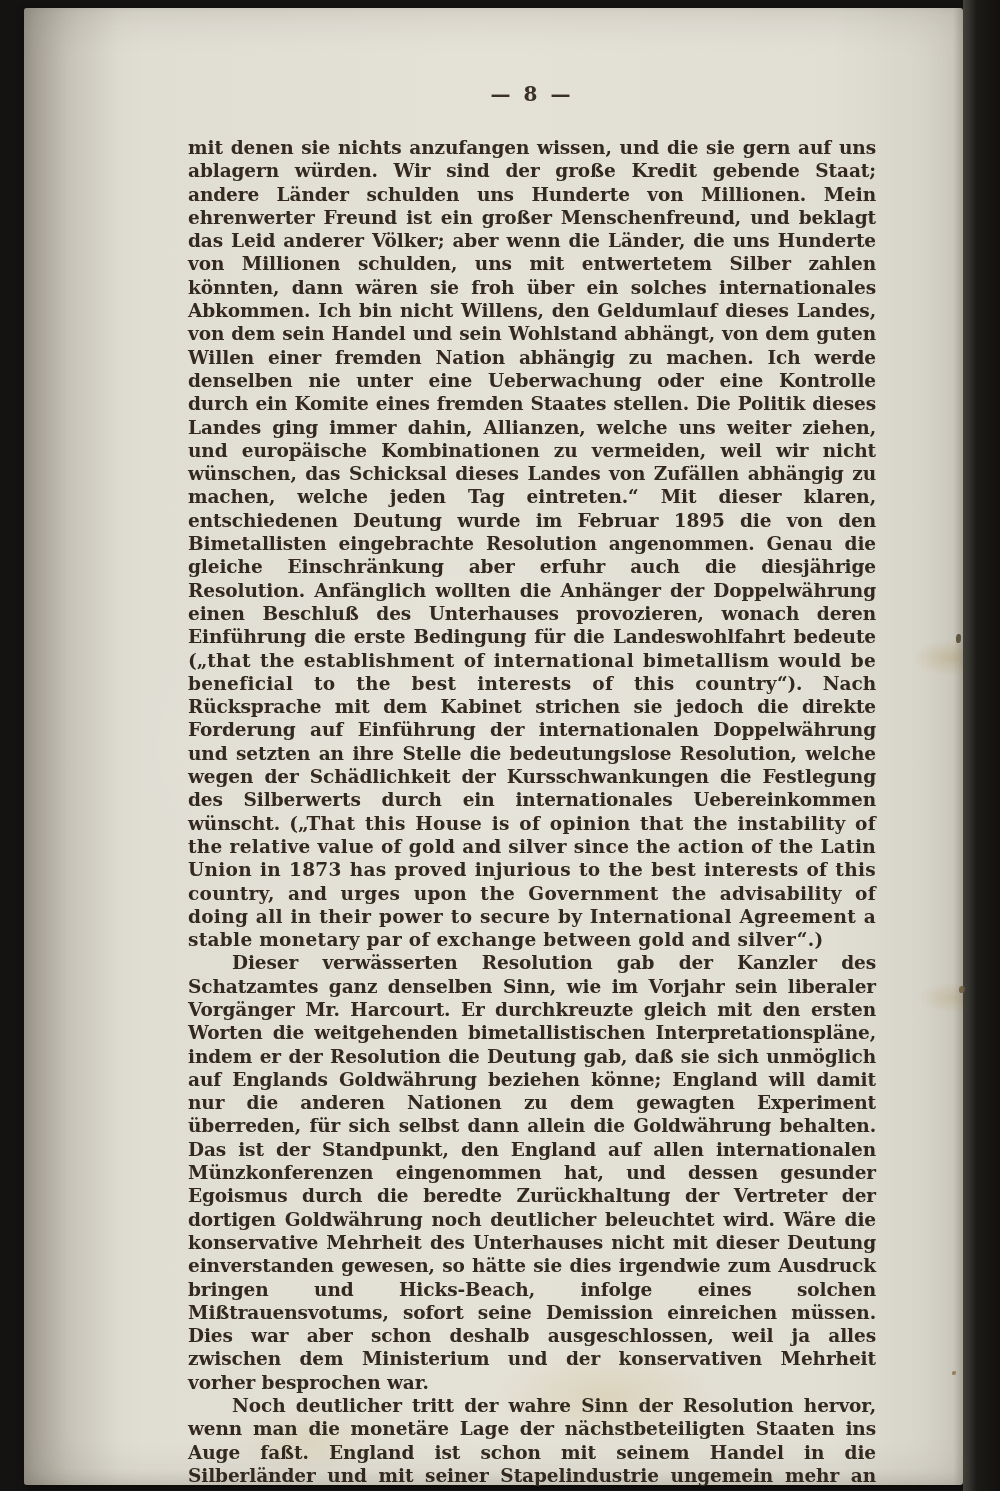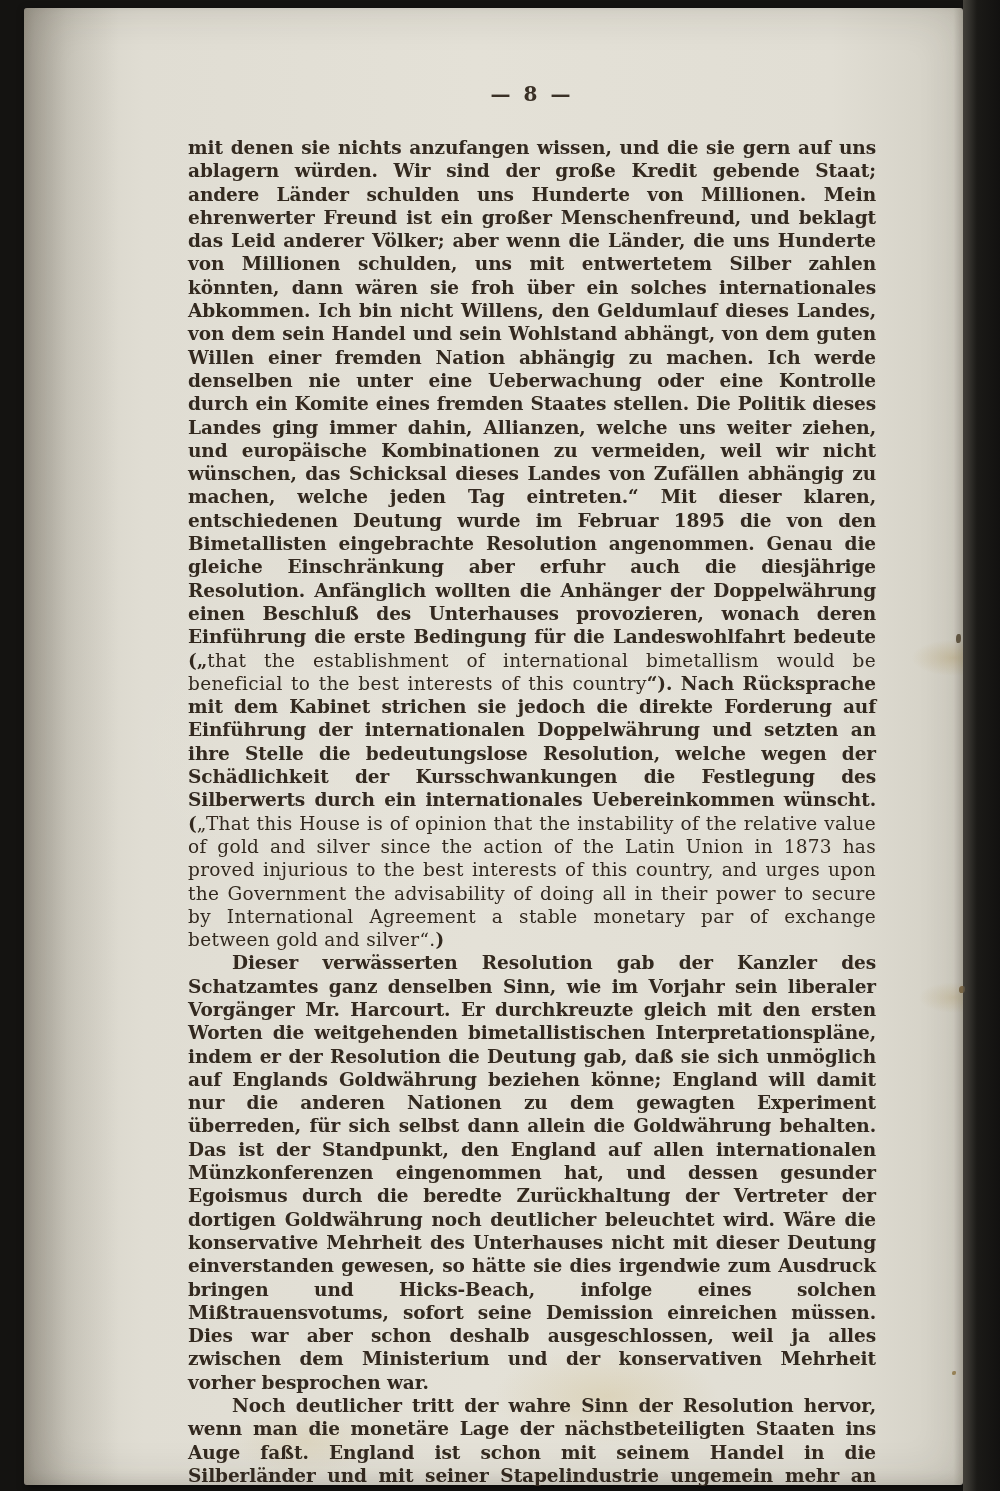--- a/index.html
+++ b/index.html
@@ -85,21 +85,21 @@
   }
   .text-block p.para.indent {
     text-indent: 44px;
   }
   
   .fraktur {
     font-weight: bold;
   }
   
   .antiqua {
-    font-weight: normal;
+    font-weight: bold;
     letter-spacing: 0.3px;
     margin-top: 15px;
   }
   
   .speck {
     position: absolute;
     background: #4a3d28;
     border-radius: 50% 30% 50% 40%;
     opacity: 0.8;
   }

